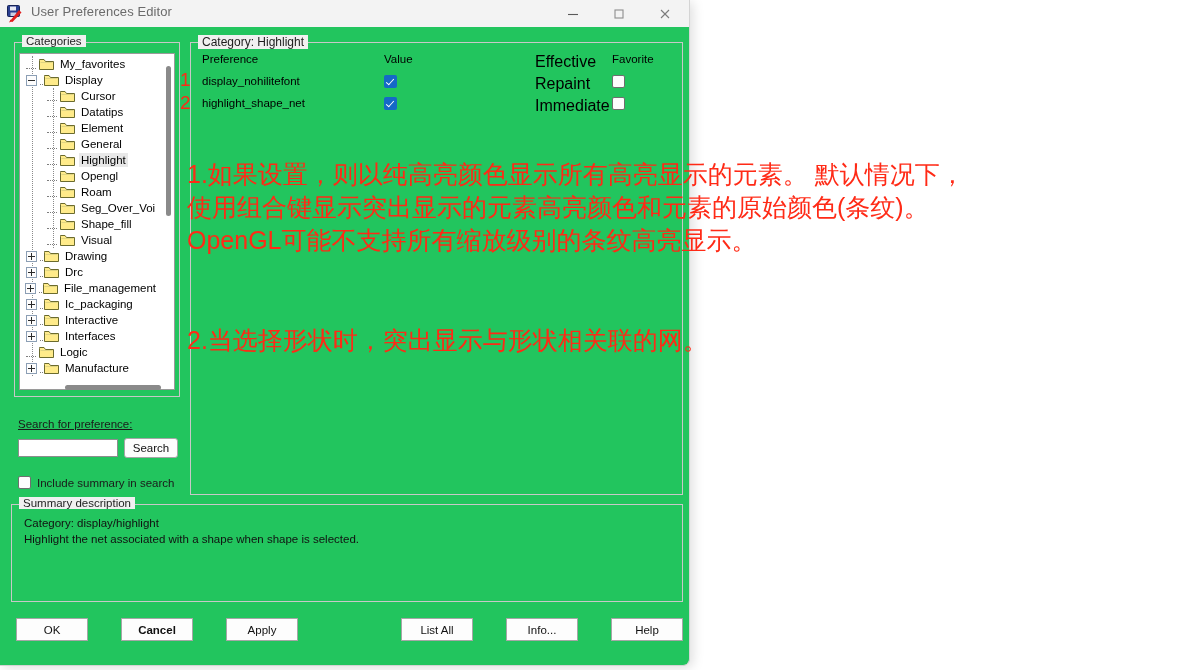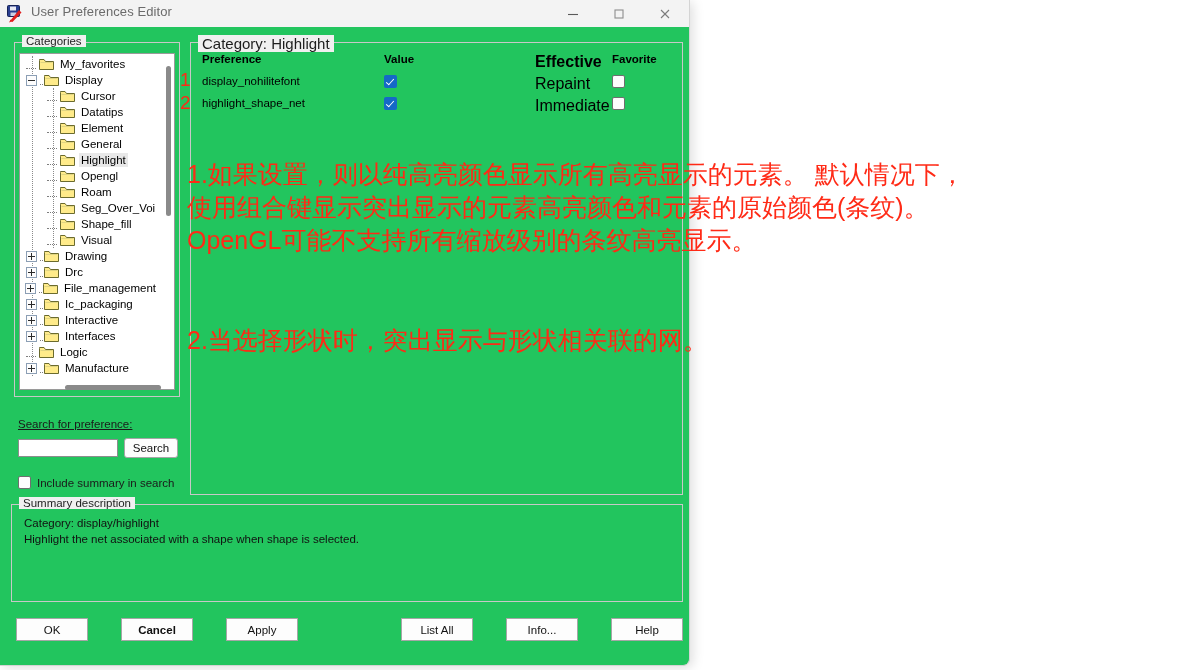--- a/index.html
+++ b/index.html
@@ -70,21 +70,21 @@
     font-size: 11.5px;
     color: #1d1d1d;
     white-space: nowrap;
   }
 
   
   #grp-categories { left: 14px; top: 42px; width: 166px; height: 355px; }
   #grp-search     { left: 14px; top: 418px; width: 166px; height: 70px; border: none; }
   #grp-summary    { left: 11px; top: 504px; width: 672px; height: 98px; }
   #grp-prefs      { left: 190px; top: 42px; width: 493px; height: 453px; }
-  #grp-prefs > .legend { font-size: 15px; }
+  #grp-prefs > .legend { font-size: 12px; }
 
   
   #tree-frame {
     position: absolute;
     left: 4px; top: 10px;
     width: 156px; height: 337px;
     border: 1px solid #9a9a9a;
     background: #ffffff;
     box-sizing: border-box;
     overflow: hidden;
@@ -217,21 +217,21 @@
   .ptable {
     position: absolute; left: 11px; top: 10px;
     width: 470px;
   }
   .prow { position: relative; height: 22px; }
   .c-pref   { position: absolute; left: 0px;   top: 0; font-size: 11.5px; }
   .c-value  { position: absolute; left: 182px; top: 0; font-size: 11.5px; }
   .c-eff    { position: absolute; left: 333px; top: 0; font-size: 16px; }
   .c-fav    { position: absolute; left: 410px; top: 0; font-size: 11.5px; }
   .hdr .c-pref, .hdr .c-value, .hdr .c-eff, .hdr .c-fav {
-    font-weight: bold; color: #000; text-align: right;
+    font-weight: normal; color: #000; text-align: right;
   }
   .chk-on {
     width: 13px; height: 13px;
     background: #1569c7;
     border-radius: 2px;
     display: inline-block;
     position: relative;
   }
   .chk-on::after {
     content: "";

